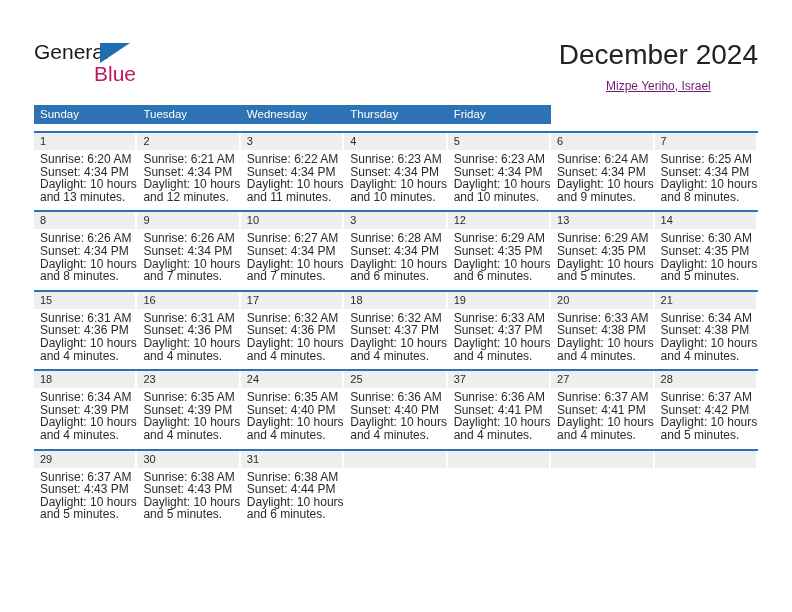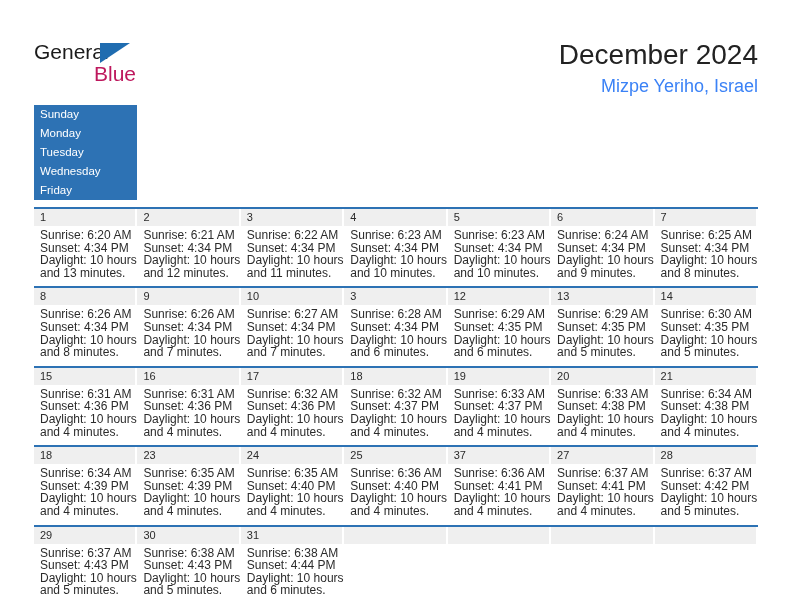--- a/index.html
+++ b/index.html
@@ -60,47 +60,47 @@
     top: 22px;
     font-size: 21px;
     color: #be185d;
     font-family: "Liberation Sans", sans-serif;
   }
 
   .title-block {
     position: absolute;
     right: 0;
     top: 0;
-    text-align: right;
+    text-align: center;
   }
   .cal-title {
     font-size: 28px;
     color: #222222;
     line-height: 34px;
     white-space: nowrap;
   }
   .cal-subtitle {
-    font-size: 18px;
-    color: #3b82f6;
+    font-size: 12px;
+    color: #701a75;
     line-height: 20px;
     margin-top: 4px;
     white-space: nowrap;
+    text-decoration: underline;
   }
 
   
   .calendar {
     position: absolute;
     left: 34px;
     top: 105px;
     width: 724px;
   }
   .dow-row {
     display: flex;
     width: 100%;
-    flex-direction: column;
   }
   .dow {
     width: 103.43px;
     box-sizing: border-box;
     background: #2d72b4;
     color: #ffffff;
     font-size: 11.5px;
     line-height: 19px;
     height: 19px;
     padding-left: 6px;
@@ -157,23 +157,23 @@
     <div class="title-block">
       <div class="cal-title">December 2024</div>
       <div class="cal-subtitle">Mizpe Yeriho, Israel</div>
     </div>
 
   </div>
 
   <div class="calendar">
     <div class="dow-row" id="dow-row">
         <div class="dow">Sunday</div>
-        <div class="dow">Monday</div>
         <div class="dow">Tuesday</div>
         <div class="dow">Wednesday</div>
+        <div class="dow">Thursday</div>
         <div class="dow">Friday</div>
       </div>
     <div id="weeks-container">
         <div class="week">
           <div class="day">
             <div class="day-num-band">1</div>
             <div class="day-info">
               <div>Sunrise: 6:20 AM</div>
               <div>Sunset: 4:34 PM</div>
               <div>Daylight: 10 hours</div>

